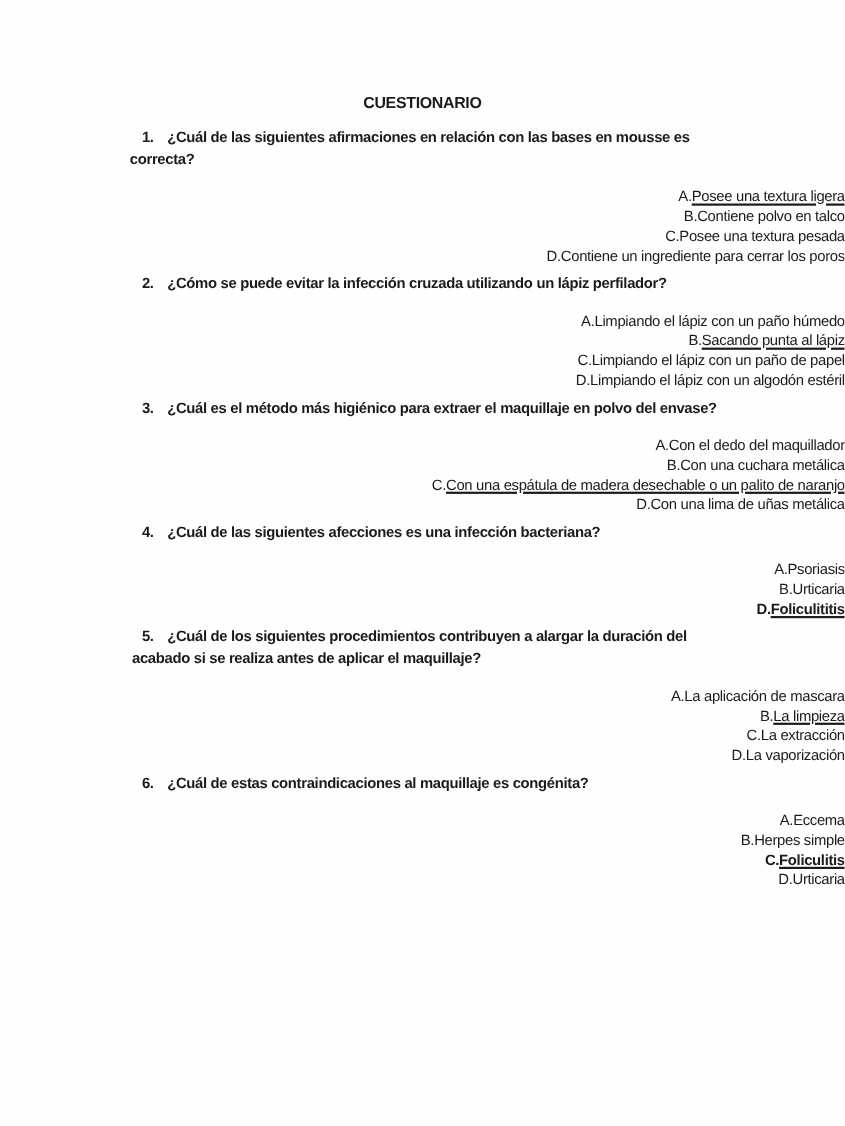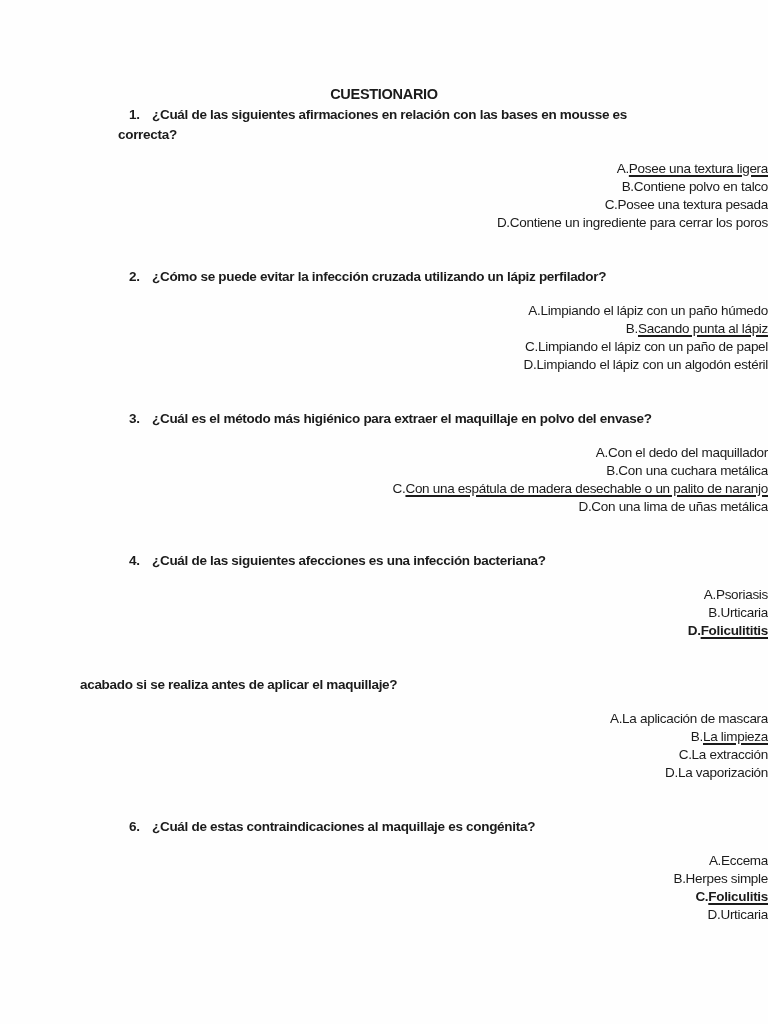--- a/index.html
+++ b/index.html
@@ -14,34 +14,34 @@
     letter-spacing: -0.3px;
     overflow: hidden;
   }
   .title {
     padding-top: 87px;
     text-align: center;
     font-weight: 700;
     font-size: 14.5px;
     line-height: 15px;
   }
-  .question { margin-top: 35px; }
-  .question.first { margin-top: 3px; }
+  .question { margin-top: 6px; }
+  .question.first { margin-top: 13px; }
   .qline {
     font-weight: 700;
     line-height: 20px;
     white-space: nowrap;
   }
   .qline .qnum {
     display: inline-block;
     margin-left: 129px;
     width: 23px;
   }
   .qline.cont-left { padding-left: 118px; }
-  .qline.cont-indent { padding-left: 80px; }
+  .qline.cont-indent { padding-left: 120px; }
   .options { margin-top: 15px; }
   .option {
     line-height: 18px;
     padding-left: 155px;
     white-space: nowrap;
     text-align: right;
   }
   .option .letter {
     display: inline-block;
     width: 23px;
@@ -133,20 +133,23 @@
       <div class="option">
         <span class="letter">B.</span><span>Urticaria</span>
       </div>
       <div class="option">
         <span class="letter b">D.</span><span class="u b">Foliculititis</span>
       </div>
     </div>
   </section>
 
   <section class="question q5">
+    <div class="qline">
+      <span class="qnum">5.</span><span>¿Cuál de los siguientes procedimientos contribuyen a alargar la duración del</span>
+    </div>
     <div class="qline cont-indent">acabado si se realiza antes de aplicar el maquillaje?</div>
     <div class="options">
       <div class="option">
         <span class="letter">A.</span><span>La aplicación de mascara</span>
       </div>
       <div class="option">
         <span class="letter">B.</span><span class="u">La limpieza</span>
       </div>
       <div class="option">
         <span class="letter">C.</span><span>La extracción</span>

